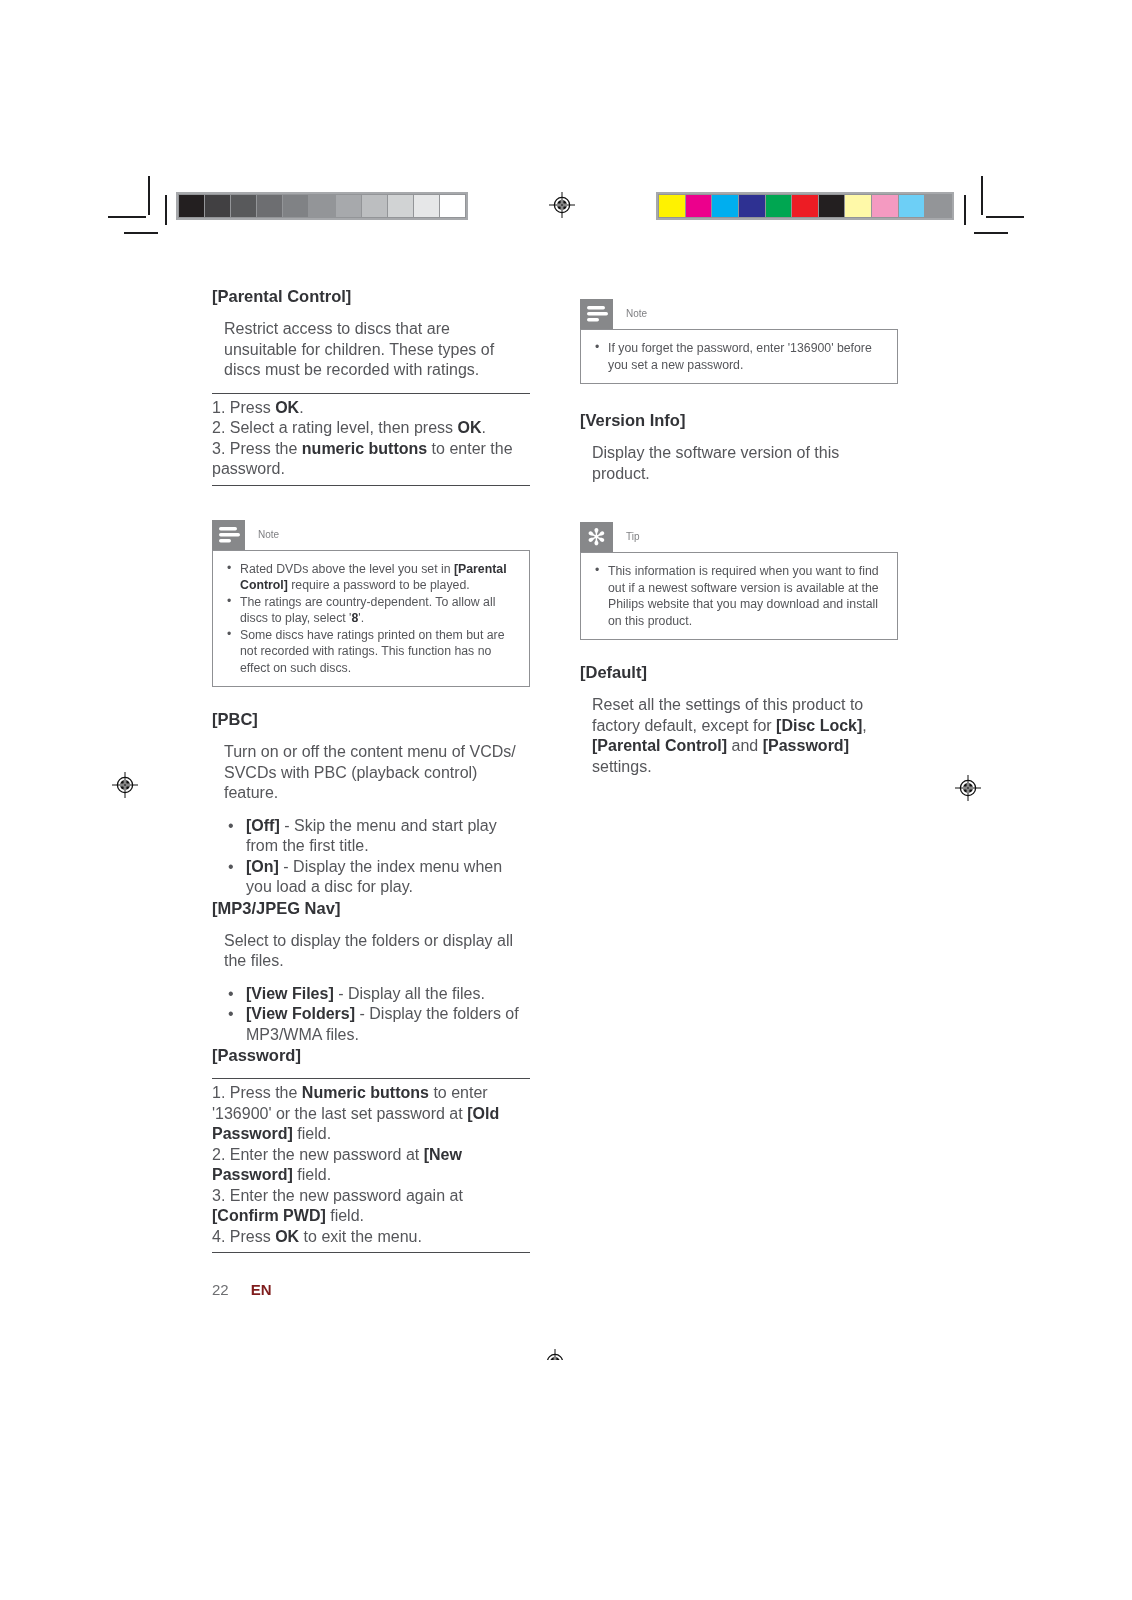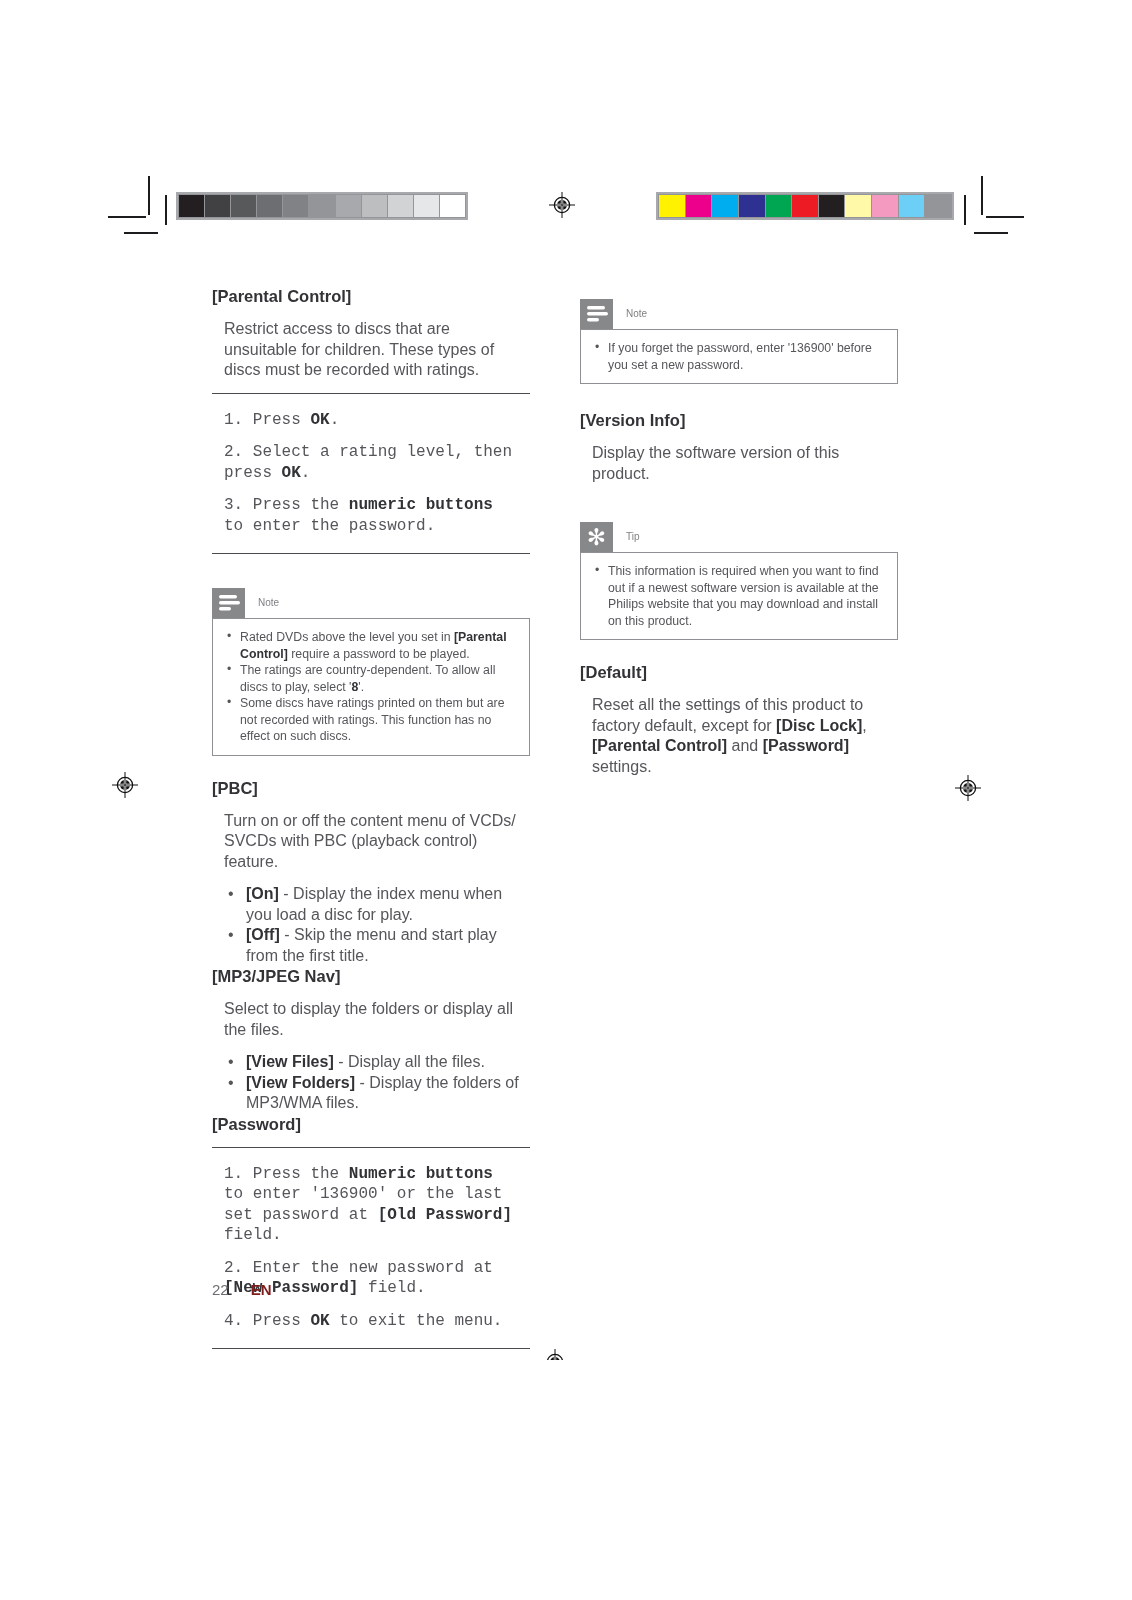--- a/index.html
+++ b/index.html
@@ -18,21 +18,21 @@
   
   .col{position:absolute;width:318px;font-size:16px;line-height:20.5px;}
   .col-left{left:212px;top:286px;}
   .col-right{left:580px;top:283px;}
   .h{font-weight:bold;color:#323337;font-size:16.5px;line-height:21px;margin:0;}
   p.body{margin:12px;}
   .b{font-weight:bold;color:#323337;}
 
   .steps{border-top:1px solid #4a4b4e;border-bottom:1px solid #4a4b4e;
          padding:4px 0 5px 0;margin-top:12px;}
-  .steps .line{margin:12px;font-family:Liberation Mono, monospace;}
+  .steps .line{margin:0;}
 
   ul.dots{list-style:none;margin:0;padding:0;}
   ul.dots li{position:relative;padding-left:34px;}
   ul.dots li::before{content:"•";position:absolute;left:16px;top:0;color:#55565a;}
 
   
   .infobox{position:relative;border:1px solid #8f9093;margin-top:64px;}
   .infobox .tab{position:absolute;left:-1px;top:-31px;width:33px;height:30px;background:#87888a;
                 display:flex;align-items:center;justify-content:center;}
   .infobox .lbl{position:absolute;left:45px;top:-26px;color:#808184;font-size:10px;}
@@ -150,36 +150,37 @@
       <ul>
         <li><span>Rated DVDs above the level you set in </span><span class="b">[Parental Control]</span><span> require a password to be played.</span></li>
         <li><span>The ratings are country-dependent. To allow all discs to play, select '</span><span class="b">8</span><span>'.</span></li>
         <li><span>Some discs have ratings printed on them but are not recorded with ratings. This function has no effect on such discs.</span></li>
       </ul>
     </div>
 
     <h3 class="h mt22">[PBC]</h3>
     <p class="body">Turn on or off the content menu of VCDs/ SVCDs with PBC (playback control) feature.</p>
     <ul class="dots">
+      <li><span class="b">[Off]</span><span> - Skip the menu and start play from the first title.</span></li>
       <li><span class="b">[On]</span><span> - Display the index menu when you load a disc for play.</span></li>
-      <li><span class="b">[Off]</span><span> - Skip the menu and start play from the first title.</span></li>
     </ul>
 
     <h3 class="h">[MP3/JPEG Nav]</h3>
     <p class="body">Select to display the folders or display all the files.</p>
     <ul class="dots">
       <li><span class="b">[View Files]</span><span> - Display all the files.</span></li>
       <li><span class="b">[View Folders]</span><span> - Display the folders of MP3/WMA files.</span></li>
     </ul>
 
     <h3 class="h">[Password]</h3>
 
     <div class="steps">
       <p class="line"><span>1. Press the </span><span class="b">Numeric buttons</span><span> to enter '136900' or the last set password at </span><span class="b">[Old Password]</span><span> field.</span></p>
       <p class="line"><span>2. Enter the new password at </span><span class="b">[New Password]</span><span> field.</span></p>
+      <p class="line"><span>3. Enter the new password again at </span><span class="b">[Confirm PWD]</span><span> field.</span></p>
       <p class="line"><span>4. Press </span><span class="b">OK</span><span> to exit the menu.</span></p>
     </div>
   </div>
 
   <div class="col col-right">
 
     <div class="infobox" style="margin-top:46px;">
       <div class="tab">
         <svg width="22" height="18" viewBox="0 0 22 18">
           <rect x="1" y="1" width="18" height="3.4" rx="1.7" fill="#fff"></rect>

